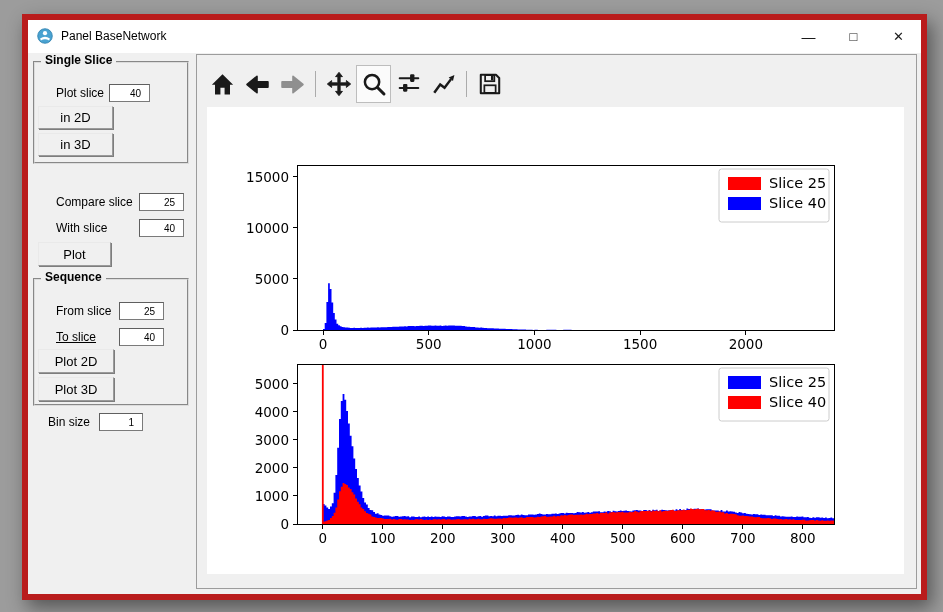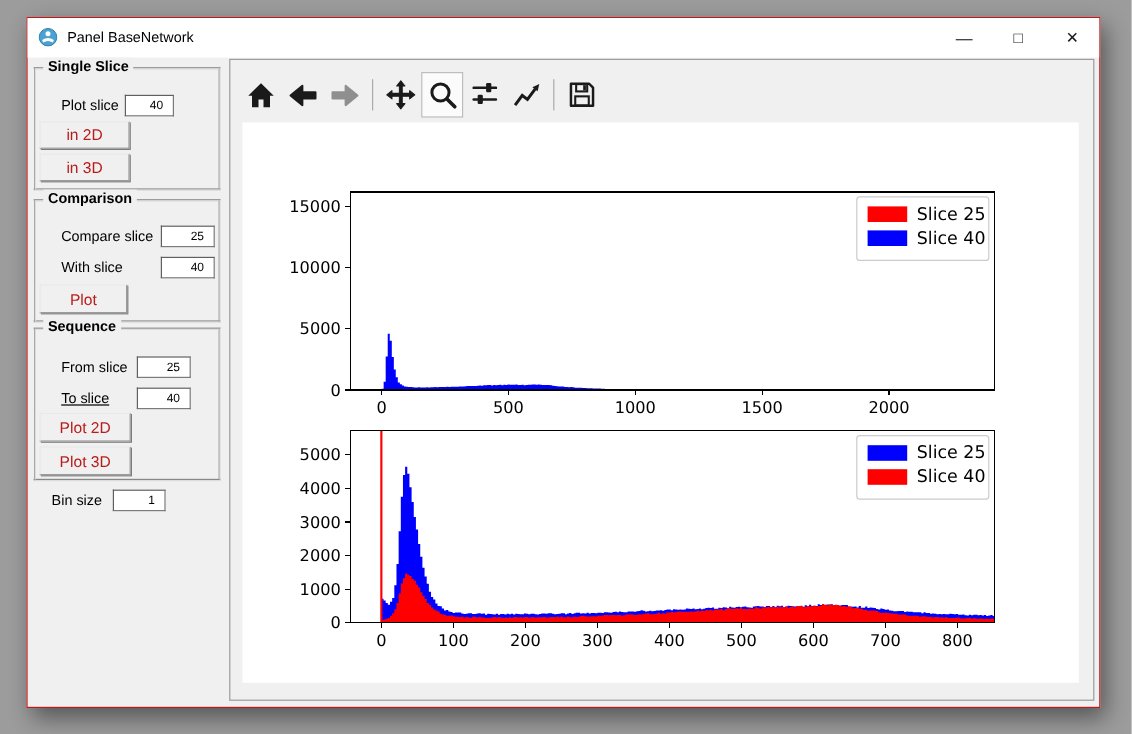--- a/index.html
+++ b/index.html
@@ -1,20 +1,20 @@
 <!DOCTYPE html>
 <html><head>
 <meta charset="utf-8">
 <style>
   html,body{margin:0;padding:0;}
   body{background:#9c9c9c;}
   #page{position:relative;width:943px;height:612px;overflow:hidden;
         font-family:"Liberation Sans",sans-serif;color:#000;}
   .window{position:absolute;left:22px;top:14px;width:893px;height:574px;
-          background:#f0f0f0;border:1px solid #b91c1c;
+          background:#f0f0f0;border:6px solid #b91c1c;
           box-shadow:5px 8px 18px rgba(0,0,0,.45);}
   
   .titlebar{position:absolute;left:0;top:0;width:100%;height:33px;background:#ffffff;}
   .tb-appicon{position:absolute;left:9px;top:8px;width:16px;height:16px;}
   .tb-title{position:absolute;left:33px;top:9px;font-size:12px;}
   .tb-controls{position:absolute;right:0;top:0;height:33px;display:flex;}
   .tb-btn{width:45px;height:33px;display:flex;align-items:center;justify-content:center;
           font-size:13px;color:#1a1a1a;cursor:default;}
   .tb-btn.min{font-size:14px;}
   
@@ -22,21 +22,21 @@
   .group-title{position:absolute;top:-10px;left:6px;background:#f0f0f0;padding:0 4px;
                font-weight:bold;font-size:12px;white-space:nowrap;}
   .lbl{position:absolute;font-size:12px;white-space:nowrap;margin-left:12px;}
   .entry{position:absolute;box-sizing:border-box;background:#fff;border:1px solid #7a7a7a;
          border-top-color:#5f5f5f;border-left-color:#5f5f5f;
          font-family:"Liberation Sans",sans-serif;font-size:10px;text-align:right;
          padding:0 8px 0 2px;outline:none;}
   .tkbtn{position:absolute;box-sizing:border-box;background:#f0f0f0;
          border:1px solid #9a9a9a;border-top-color:#e9e9e9;border-left-color:#e9e9e9;
          box-shadow:1px 1px 0 #7d7d7d;
-         font-family:"Liberation Sans",sans-serif;font-size:13px;color:#b91c1c;
+         font-family:"Liberation Sans",sans-serif;font-size:13px;color:#000000;
          display:flex;align-items:center;justify-content:center;cursor:default;}
   
   .main-panel{position:absolute;left:168px;top:34px;width:721px;height:535px;
               background:#f0f0f0;border:1px solid #9c9c9c;box-sizing:border-box;}
   .mpl-toolbar{position:absolute;left:8px;top:10px;height:38px;display:flex;align-items:center;}
   .tool-btn{width:33px;height:36px;display:flex;align-items:center;justify-content:center;
             background:transparent;border:1px solid transparent;cursor:default;}
   .tool-btn.active{background:#fbfbfb;border:1px solid #bdbdbd;}
   .tool-sep{width:1px;height:26px;background:#ababab;margin:0 5px;}
   .figure{position:absolute;left:10px;top:52px;width:697px;height:467px;background:#ffffff;}
@@ -64,23 +64,20 @@
     </div>
 
     <div class="group" style="top:41px;height:103px;">
       <span class="group-title">Single Slice</span>
     </div>
     <span class="lbl" style="left:16px;top:66px;">Plot slice</span>
     <input class="entry" style="left: 81px; top: 64px; width: 41px; height: 18px;" value="40">
     <button class="tkbtn" style="left:10px;top:86px;width:75px;height:23px;">in 2D</button>
     <button class="tkbtn" style="left:10px;top:113px;width:75px;height:23px;">in 3D</button>
 
-    <div class="group" style="top:151px;height:103px;">
-      <span class="group-title">Comparison</span>
-    </div>
     <span class="lbl" style="left:16px;top:175px;">Compare slice</span>
     <input class="entry" style="left: 111px; top: 173px; width: 45px; height: 18px;" value="25">
     <span class="lbl" style="left:16px;top:201px;">With slice</span>
     <input class="entry" style="left: 111px; top: 199px; width: 45px; height: 18px;" value="40">
     <button class="tkbtn" style="left:10px;top:222px;width:73px;height:24px;">Plot</button>
 
     <div class="group" style="top:258px;height:128px;padding-left:40px;">
       <span class="group-title">Sequence</span>
     </div>
     <span class="lbl" style="left:16px;top:284px;">From slice</span>

